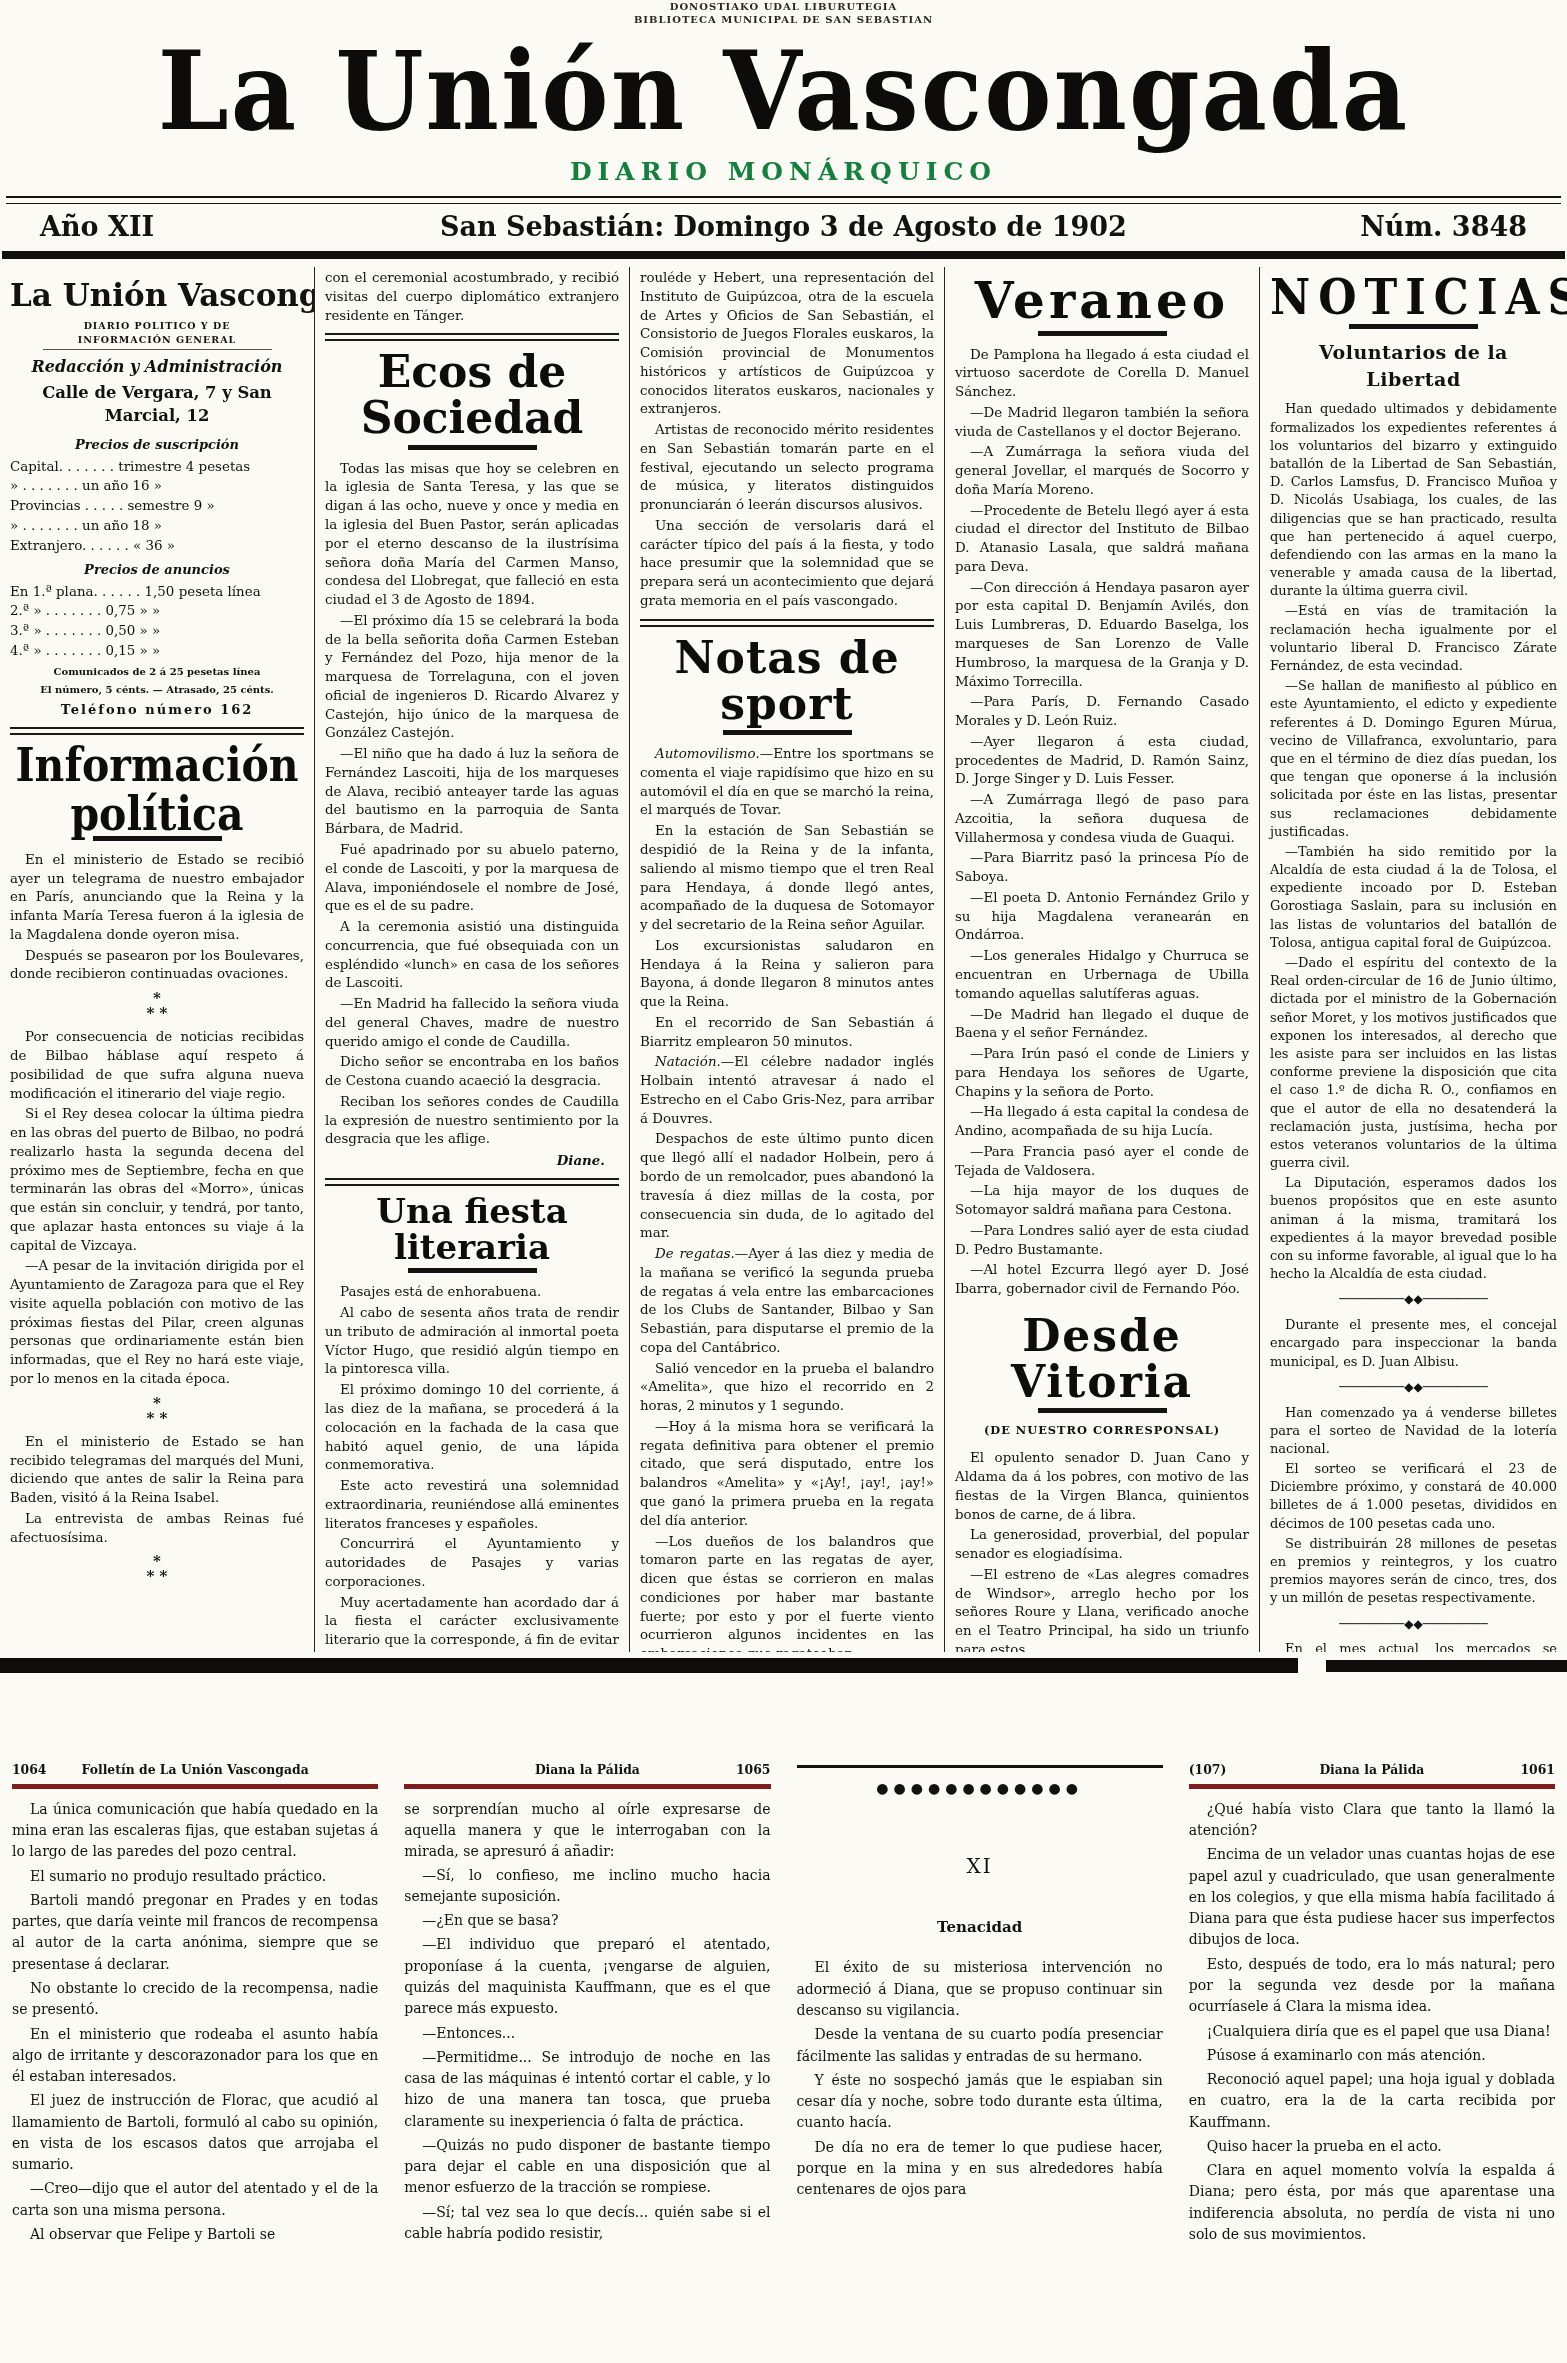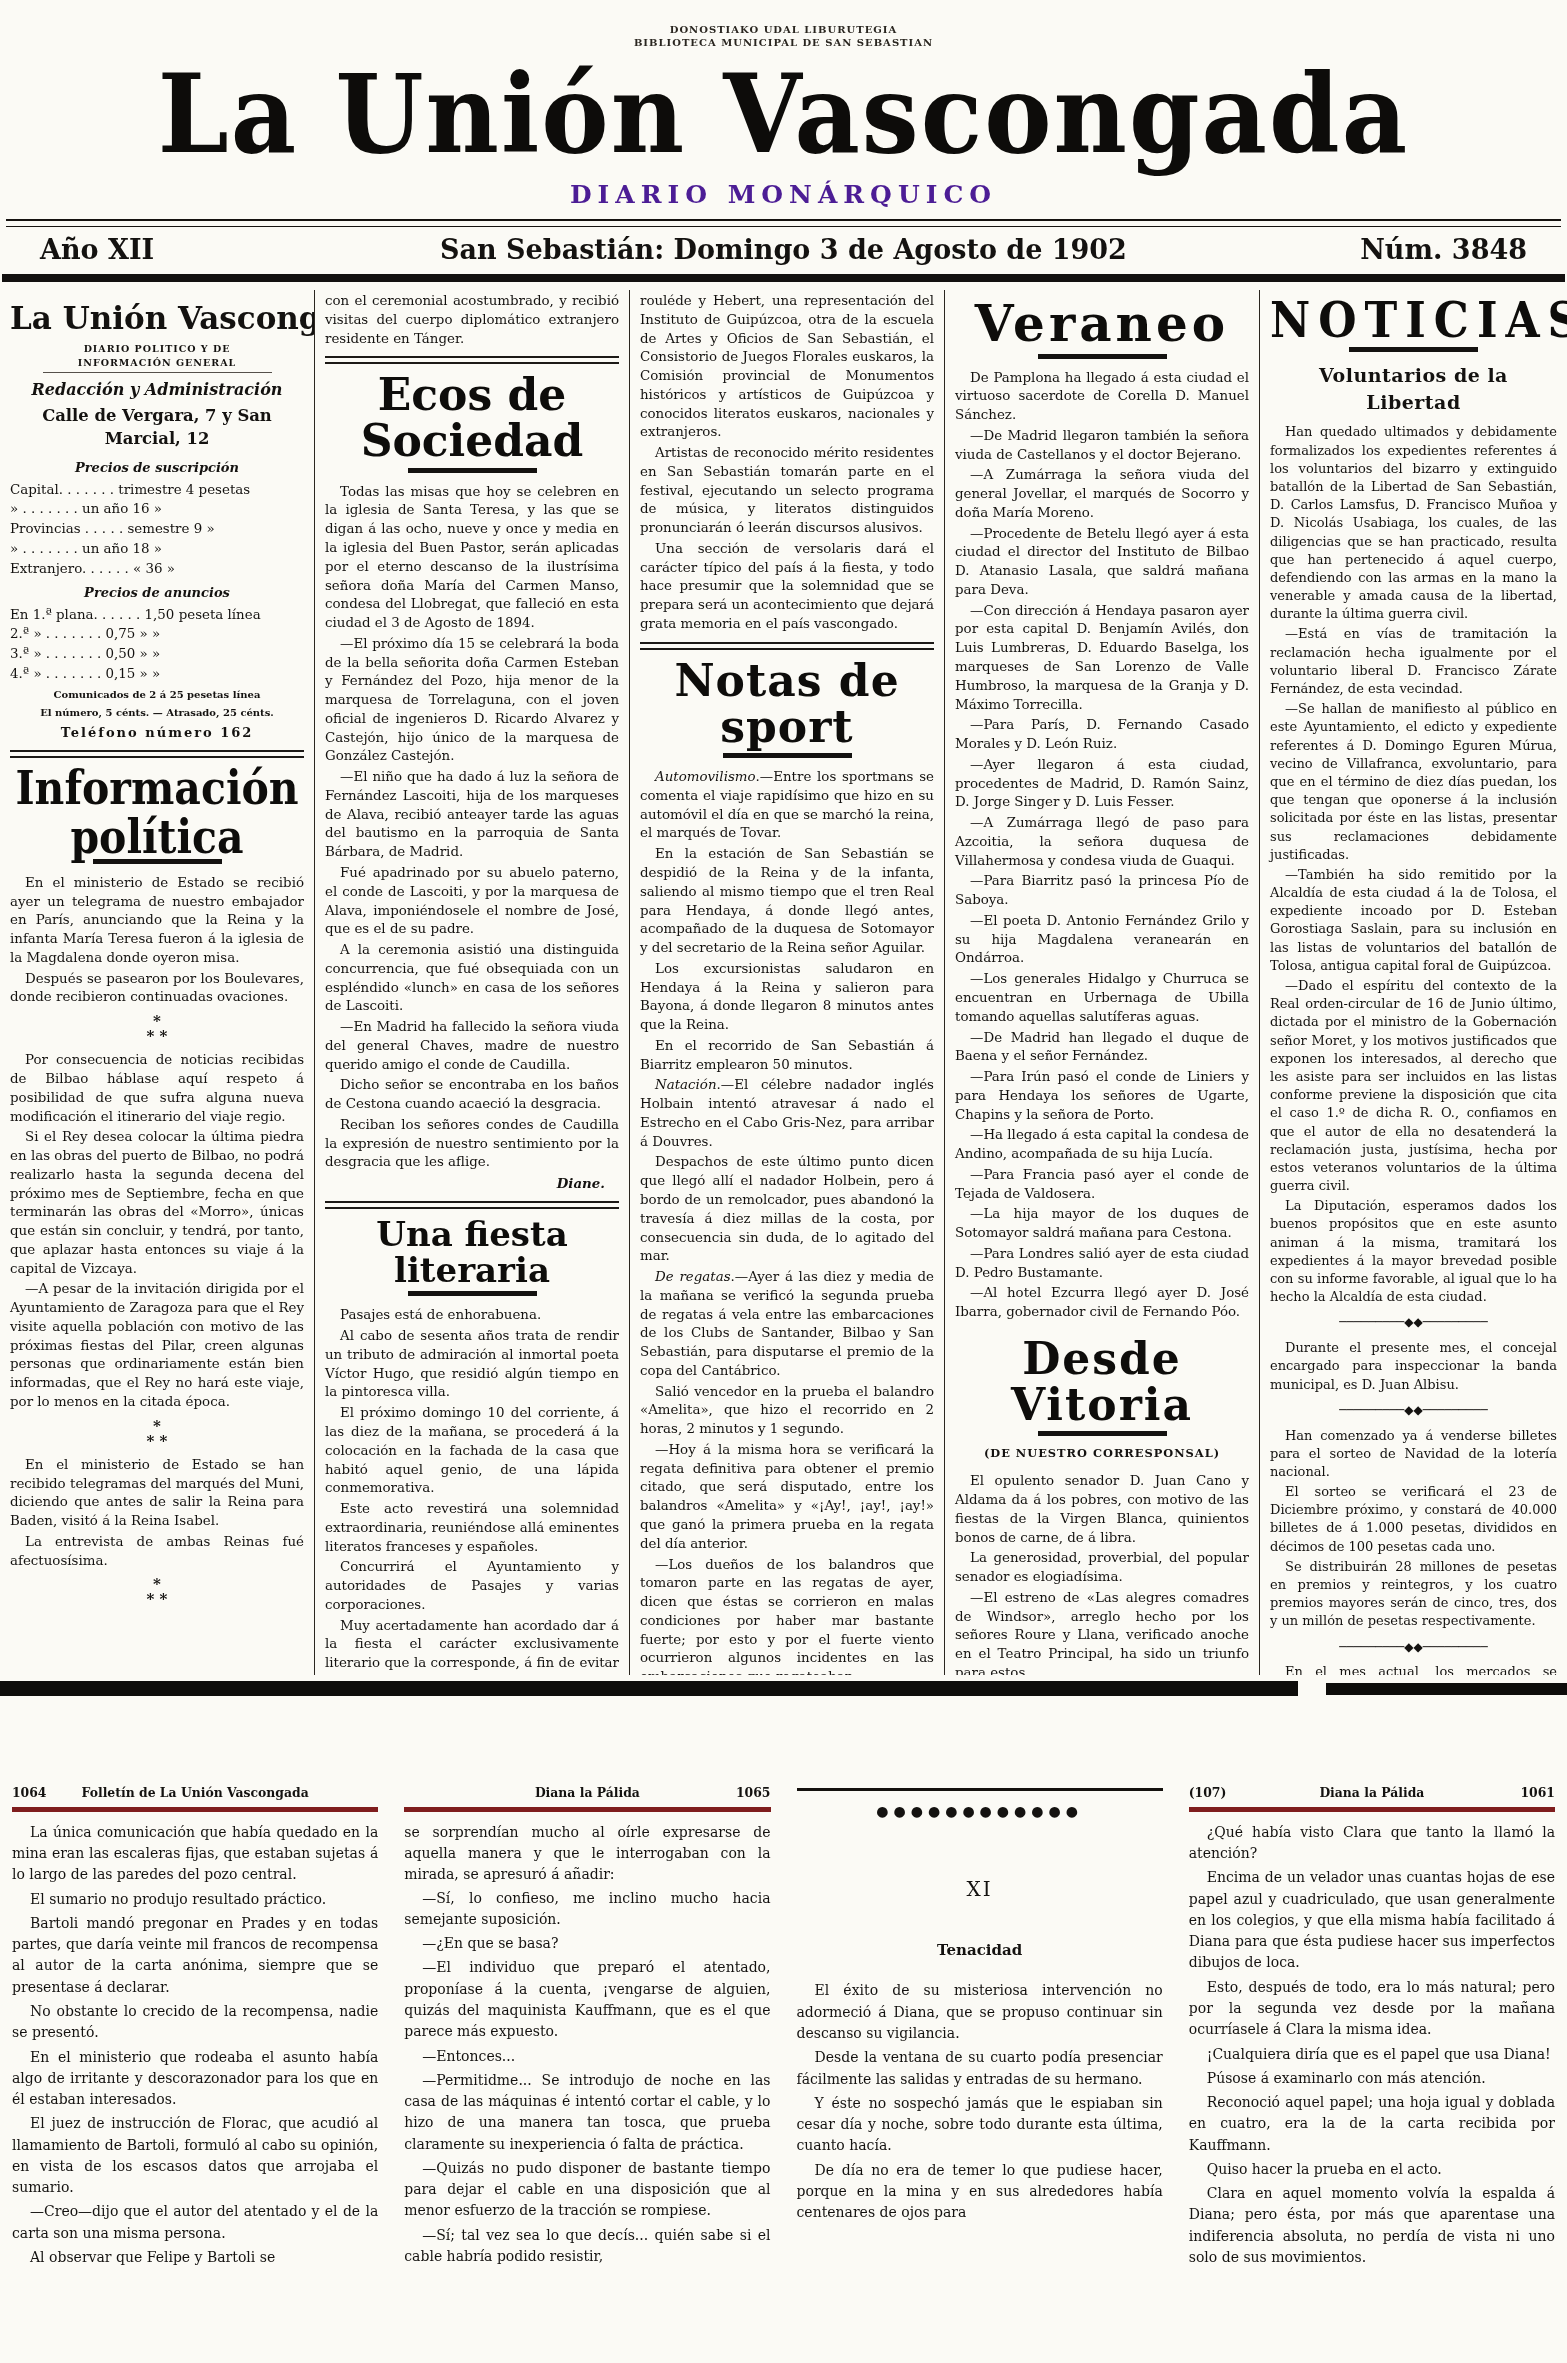--- a/index.html
+++ b/index.html
@@ -5,27 +5,27 @@
   html,body{margin:0;padding:0;}
   body{
     width:1567px;height:2363px;overflow:hidden;
     background:#fbfaf5;color:#141210;
     font-family:"DejaVu Serif","Liberation Serif",serif;
     -webkit-font-smoothing:antialiased;
   }
   .page{position:relative;width:1567px;height:2363px;overflow:hidden;}
 
   
-  .stamp{ text-align:center; padding-top:23px; font-size:10px; letter-spacing:1px;
+  .stamp{ text-align:center; padding-top:0; font-size:10px; letter-spacing:1px;
           line-height:1.3; color:#2a2620; font-weight:bold;}
   .mast-title{ text-align:center; font-size:101px; font-weight:bold; line-height:1;
                margin-top:14px; letter-spacing:2px; transform:scaleY(1.08);
                color:#0d0c0a; white-space:nowrap;}
   .mast-sub{ text-align:center; font-size:25px; font-weight:bold; letter-spacing:6px;
-             margin-top:16px; color:#4c1d95;}
+             margin-top:16px; color:#15803d;}
   .rule-dbl-full{ height:5px; border-top:2px solid #161310; border-bottom:1px solid #161310;
                   margin:10px 6px 0 6px;}
   .dateline{ display:flex; align-items:baseline; padding:7px 40px 5px 40px;
              font-weight:bold; font-size:27px;}
   .dateline .dl-left{ width:259px; }
   .dateline .dl-center{ flex:1; text-align:center;}
   .dateline .dl-right{ width:259px; text-align:right;}
   .rule-thick-full{ height:8px; background:#131110; margin:4px 2px 0 2px;}
 
   

